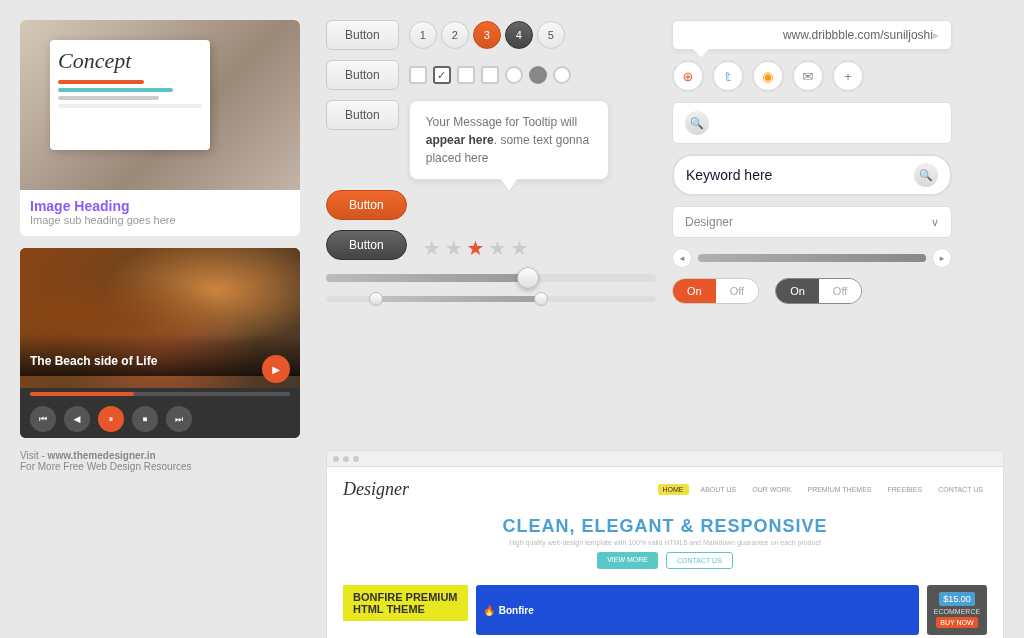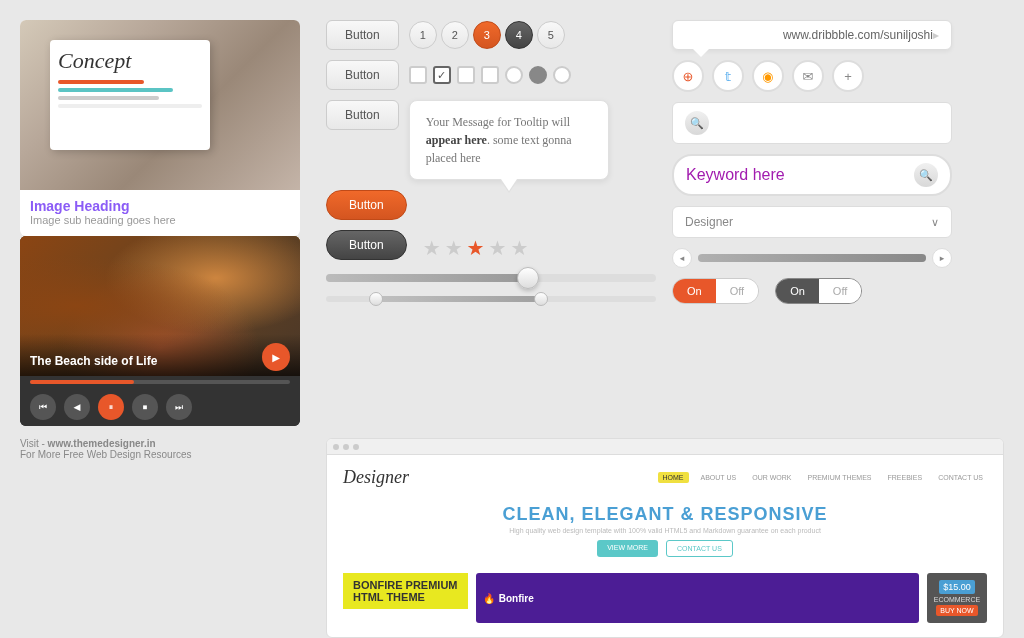--- a/index.html
+++ b/index.html
@@ -25,21 +25,21 @@
     .top-row {
       display: flex;
       gap: 16px;
       flex: 1;
     }
 
     
     .left-panel {
       display: flex;
       flex-direction: column;
-      gap: 0;
+      gap: 12px;
       width: 290px;
     }
 
     .image-card {
       background: white;
       border-radius: 6px;
       overflow: hidden;
       width: 280px;
     }
     .image-card-img {
@@ -101,21 +101,21 @@
     }
     .video-thumbnail {
       width: 280px;
       height: 140px;
       background: linear-gradient(135deg, #8b4513 0%, #a0522d 20%, #cd853f 40%, #8b6914 60%, #d2691e 80%, #a52a2a 100%);
       position: relative;
       overflow: hidden;
     }
     .video-overlay {
       position: absolute;
-      bottom: 0;
+      bottom: 12px;
       left: 0;
       right: 0;
       background: linear-gradient(transparent, rgba(0,0,0,0.7));
       padding: 20px 10px 8px;
       color: white;
       font-size: 12px;
       font-weight: bold;
     }
     .play-btn-overlay {
       position: absolute;
@@ -272,21 +272,20 @@
       background: white;
       border: 1px solid #e0e0e0;
       border-radius: 8px;
       padding: 12px 16px;
       font-size: 12px;
       color: #777;
       position: relative;
       line-height: 1.5;
       box-shadow: 0 2px 6px rgba(0,0,0,0.08);
       max-width: 200px;
-      font-family: Liberation Serif, serif;
     }
     .tooltip-box strong { color: #444; }
     .tooltip-arrow {
       position: absolute;
       bottom: -12px;
       left: 50%;
       transform: translateX(-50%);
       width: 0;
       height: 0;
       border-left: 8px solid transparent;
@@ -462,21 +461,21 @@
 
     .keyword-box {
       background: white;
       border: 2px solid #ddd;
       border-radius: 20px;
       padding: 7px 12px;
       display: flex;
       align-items: center;
       justify-content: space-between;
     }
-    .keyword-text { font-size: 16px; color: #a21caf; text-align: right; }
+    .keyword-text { font-size: 14px; color: #0f172a; text-align: right; }
 
     .dropdown-box {
       background: white;
       border: 1px solid #ddd;
       border-radius: 6px;
       padding: 8px 12px;
       display: flex;
       align-items: center;
       justify-content: space-between;
       font-size: 12px;
@@ -690,21 +689,21 @@
       font-weight: bold;
       color: #333;
     }
     .preview-bonfire-sub {
       font-size: 11px;
       color: #333;
       font-weight: bold;
     }
     .preview-orange-bar {
       flex: 1;
-      background: #4c1d95;
+      background: #1d4ed8;
       height: 50px;
       border-radius: 3px;
       display: flex;
       align-items: center;
       padding: 4px 8px;
     }
     .preview-orange-logo {
       color: white;
       font-size: 10px;
       font-weight: bold;

